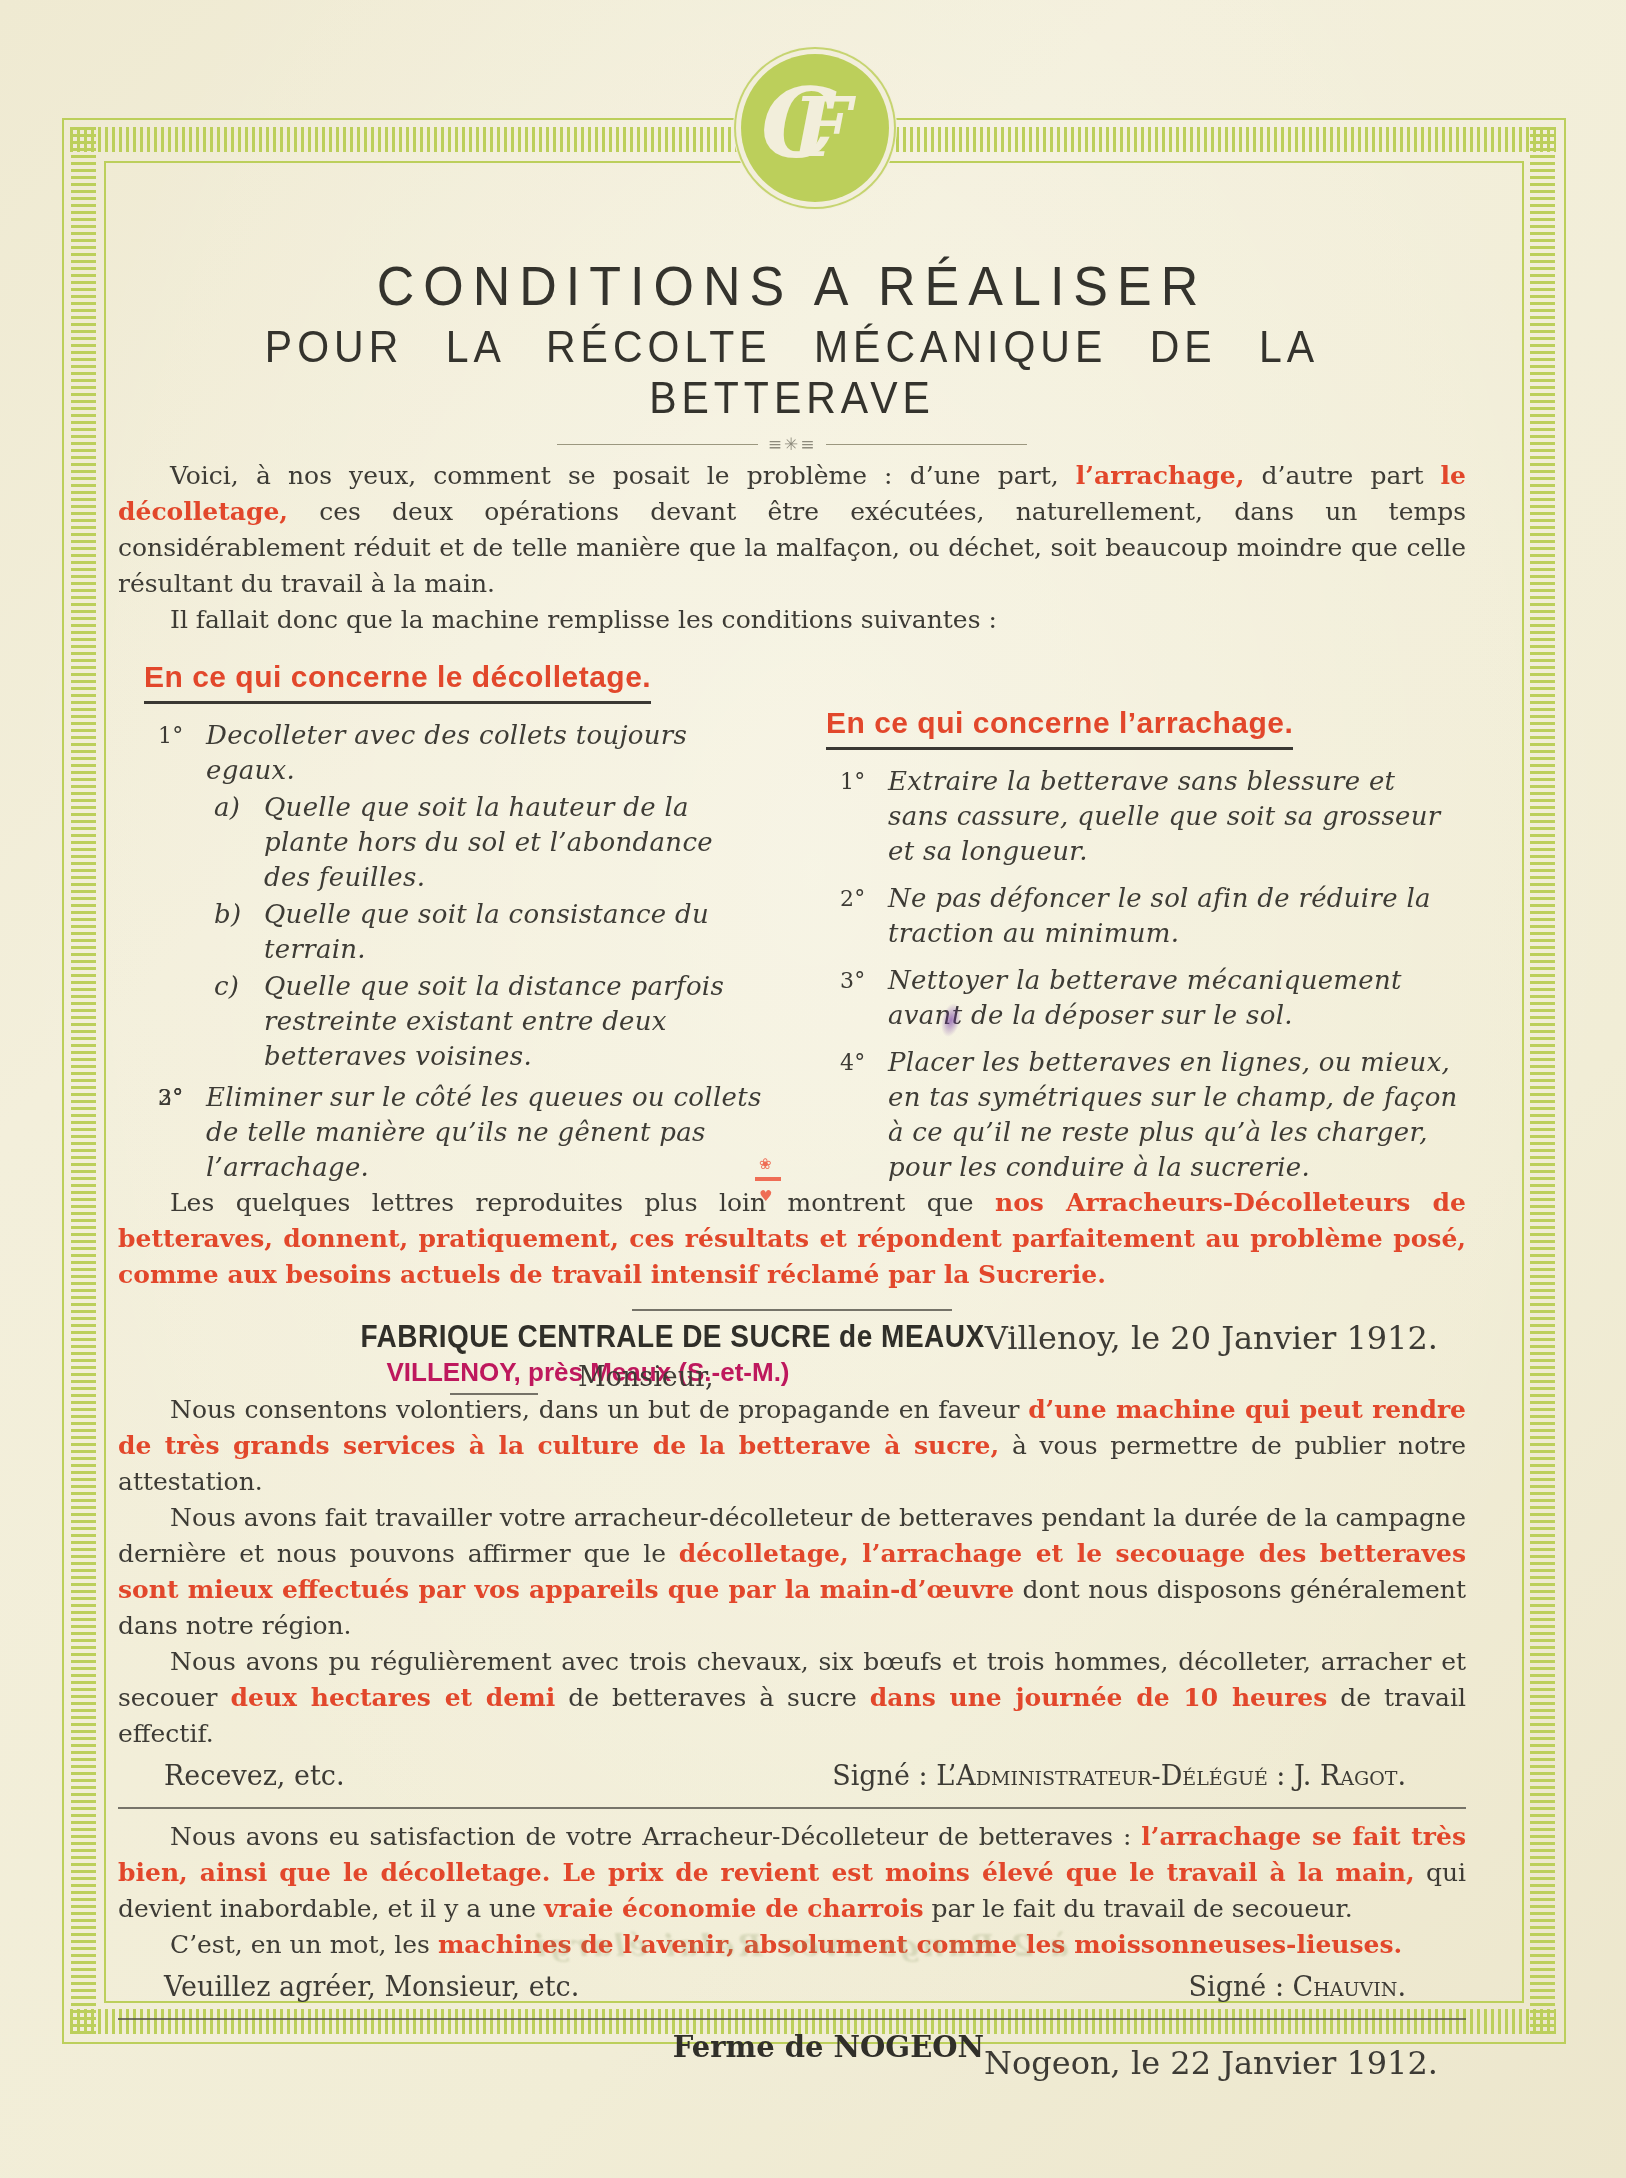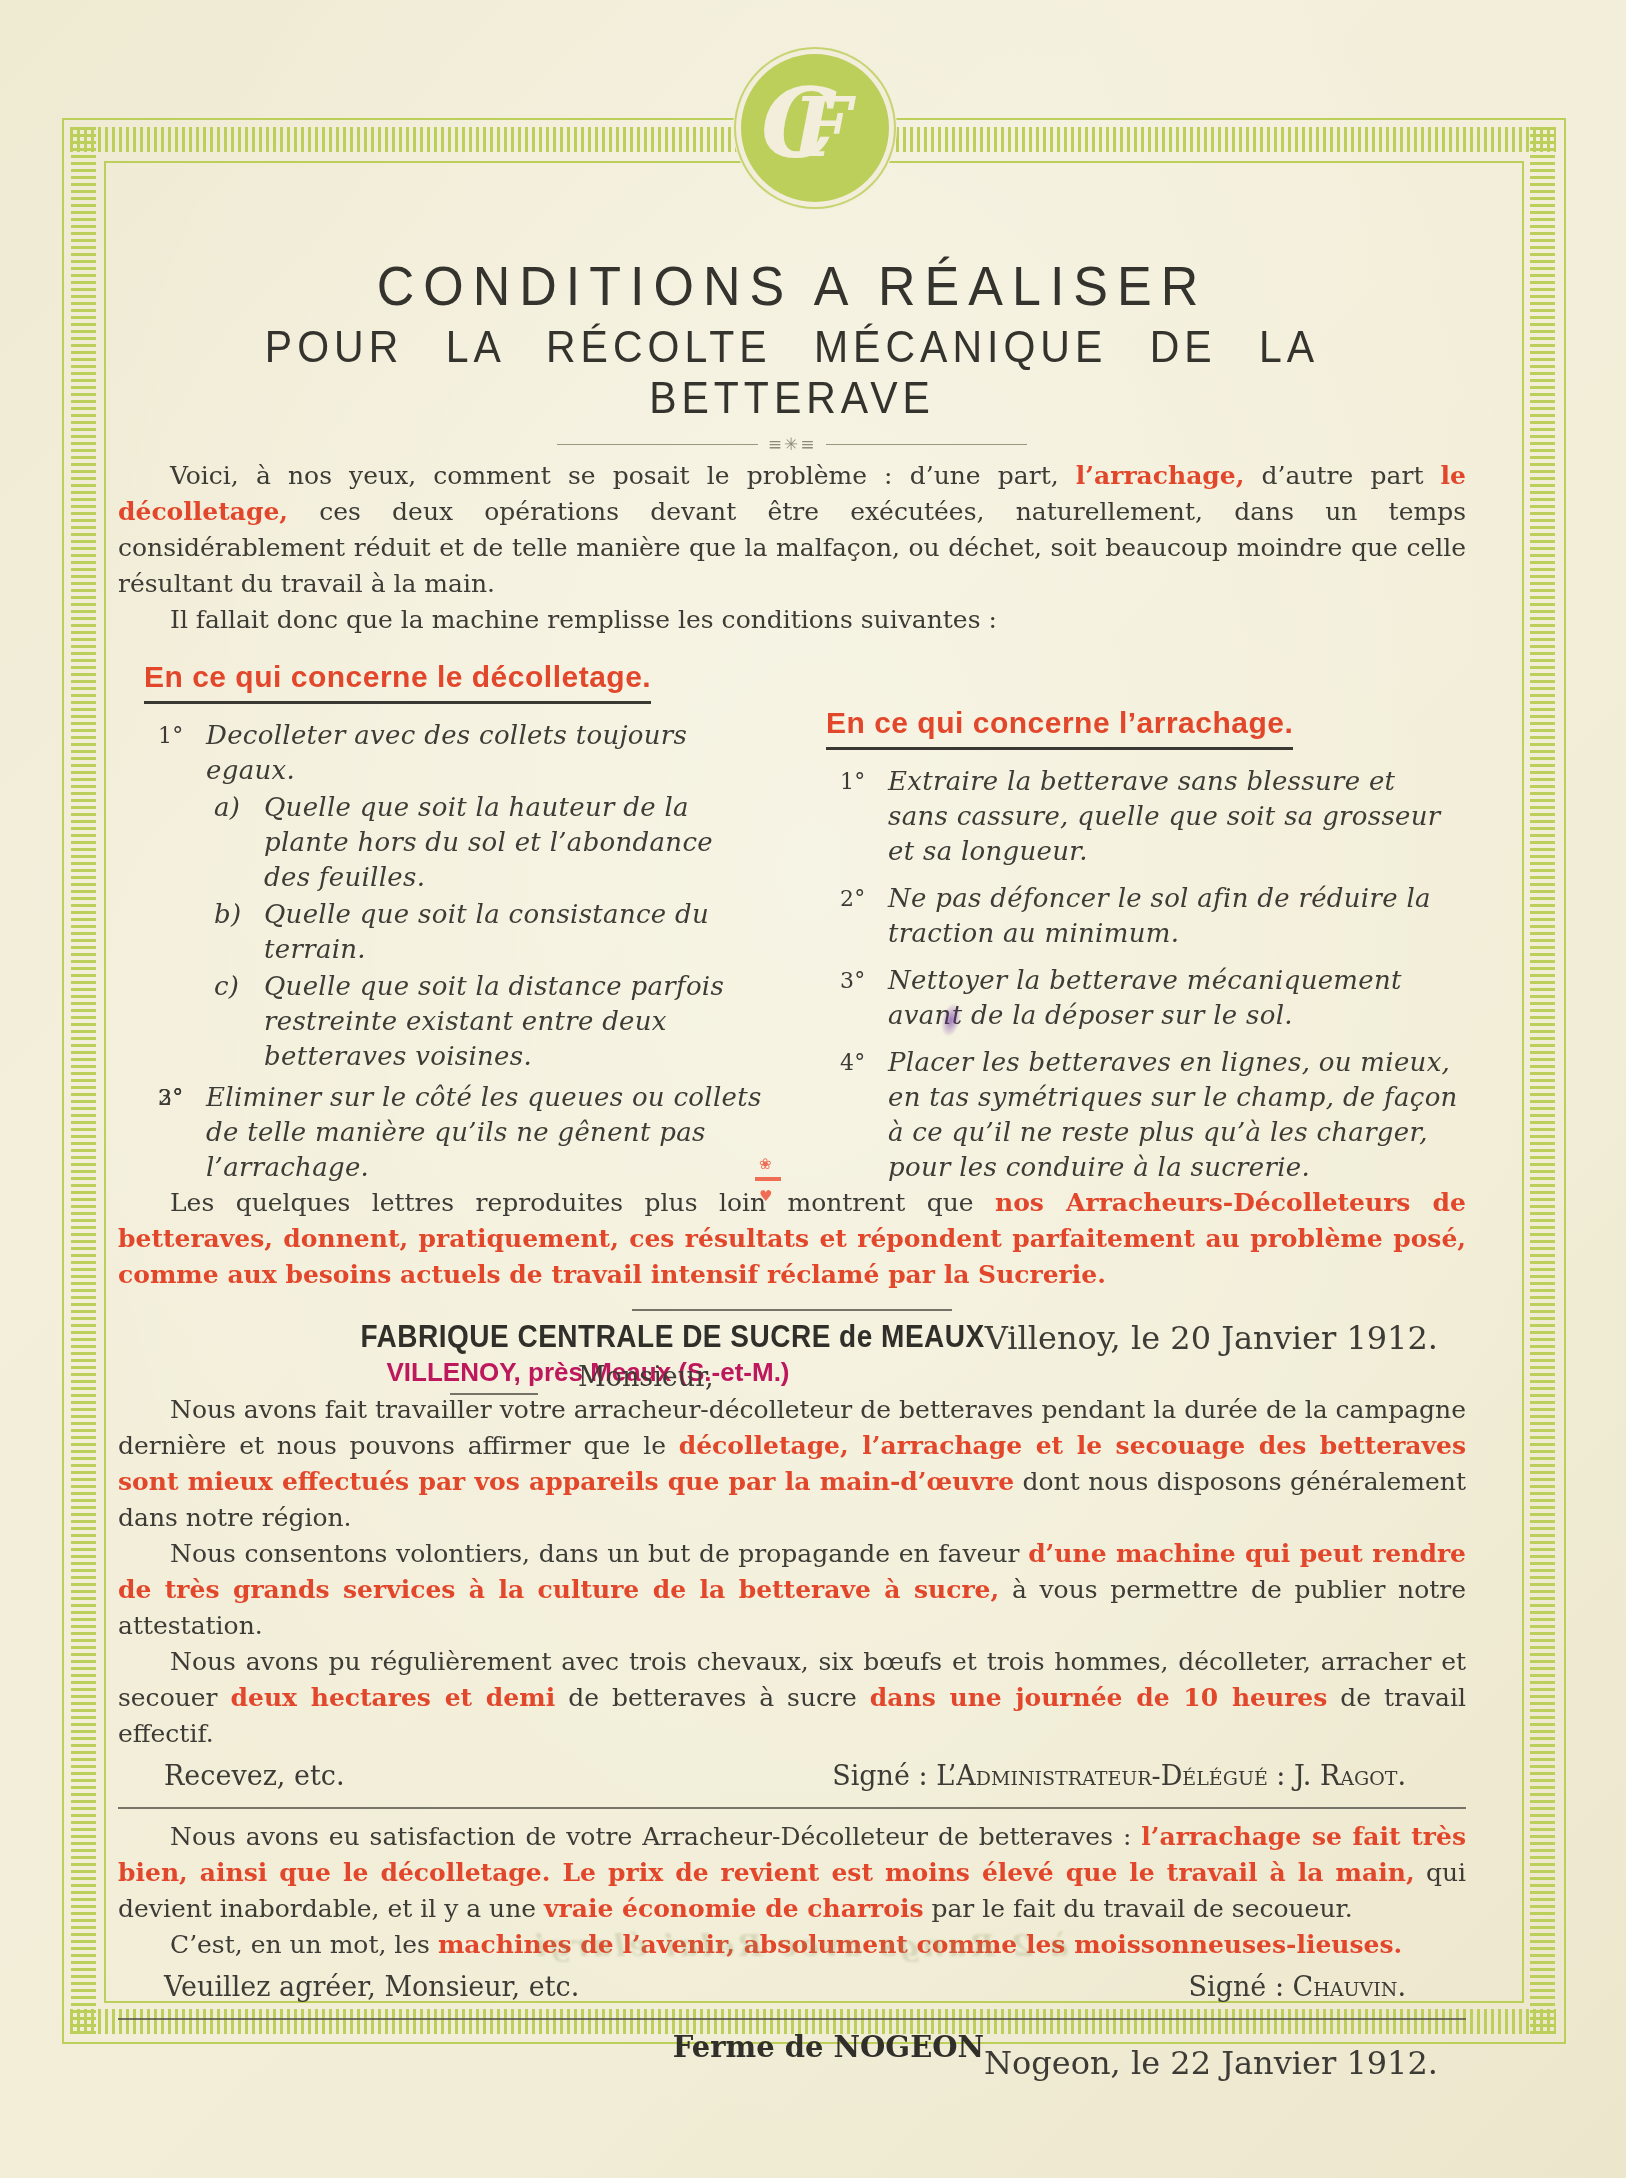--- a/index.html
+++ b/index.html
@@ -180,22 +180,22 @@
   <div>
     <div class="lh-row">
       <div>
         <div class="fab-title">FABRIQUE CENTRALE DE SUCRE de MEAUX</div>
         <div class="fab-sub">VILLENOY, près Meaux (S.-et-M.)</div>
         <div class="title-rule"></div>
       </div>
       <div class="date">Villenoy, le 20 Janvier 1912.</div>
     </div>
     <div class="salutation" style="margin-top:-34px;">Monsieur,</div>
+    <p class="body ind mt12"><span>Nous consentons volontiers, dans un but de propagande en faveur </span><span class="red">d’une machine qui peut rendre de très grands services à la culture de la betterave à sucre,</span><span> à vous permettre de publier notre attestation.</span></p>
     <p class="body ind mt6"><span>Nous avons fait travailler votre arracheur-décolleteur de betteraves pendant la durée de la campagne dernière et nous pouvons affirmer que le </span><span class="red">décolletage, l’arrachage et le secouage des betteraves sont mieux effectués par vos appareils que par la main-d’œuvre</span><span> dont nous disposons généralement dans notre région.</span></p>
-    <p class="body ind mt12"><span>Nous consentons volontiers, dans un but de propagande en faveur </span><span class="red">d’une machine qui peut rendre de très grands services à la culture de la betterave à sucre,</span><span> à vous permettre de publier notre attestation.</span></p>
     <p class="body ind mt6"><span>Nous avons pu régulièrement avec trois chevaux, six bœufs et trois hommes, décolleter, arracher et secouer </span><span class="red">deux hectares et demi</span><span> de betteraves à sucre </span><span class="red">dans une journée de 10 heures</span><span> de travail effectif.</span></p>
     <div class="close-row">
       <span class="close-left">Recevez, etc.</span>
       <span class="close-sign"><span>Signé : </span><span class="sc">L’Administrateur-Délégué : J. Ragot.</span></span>
     </div>
   </div>
 
   <hr class="section">
 
   <div>

